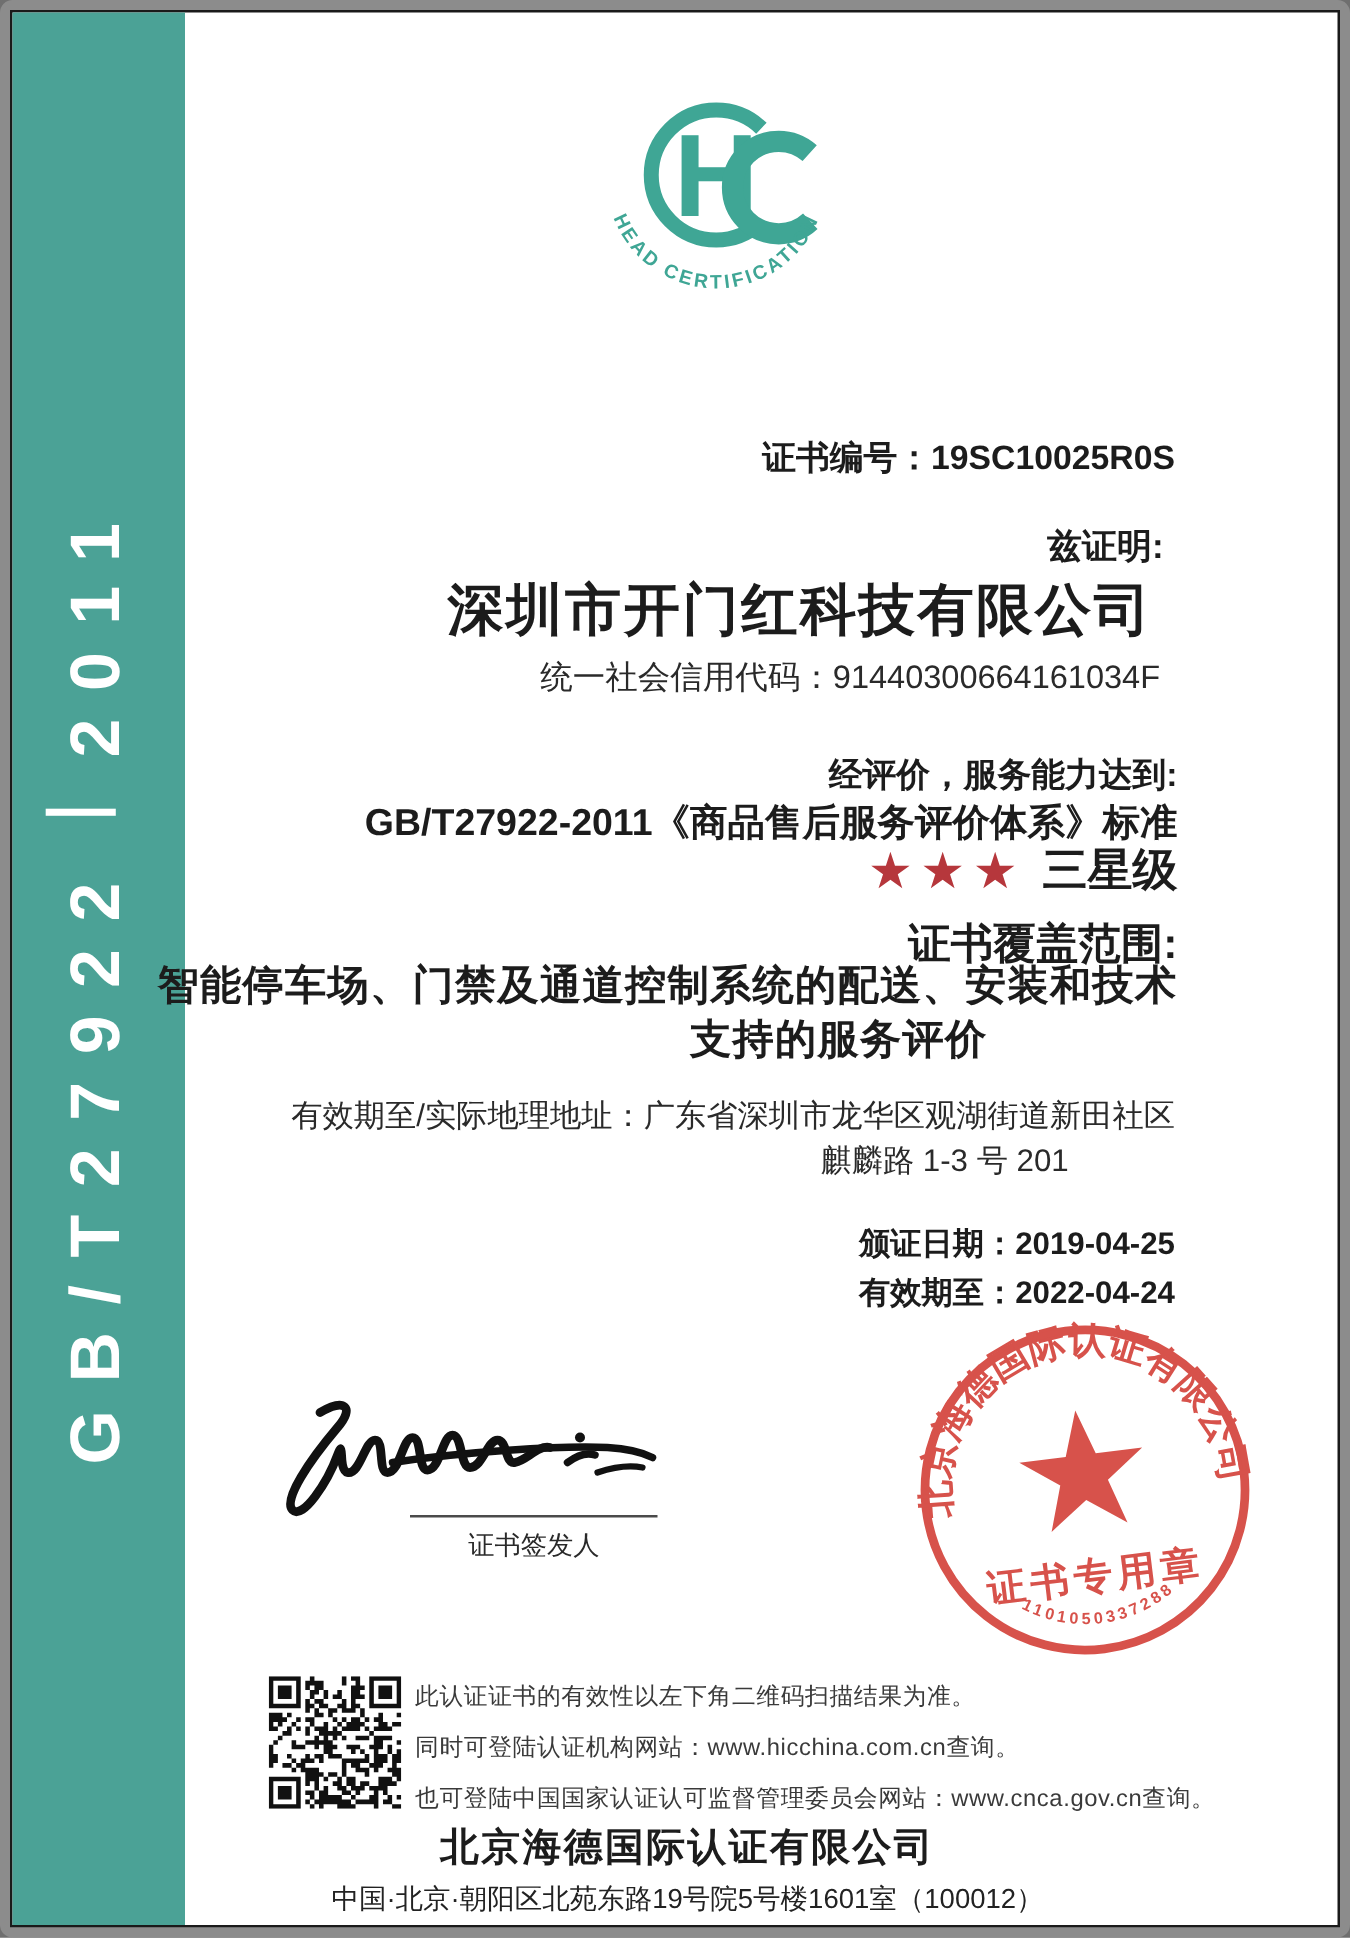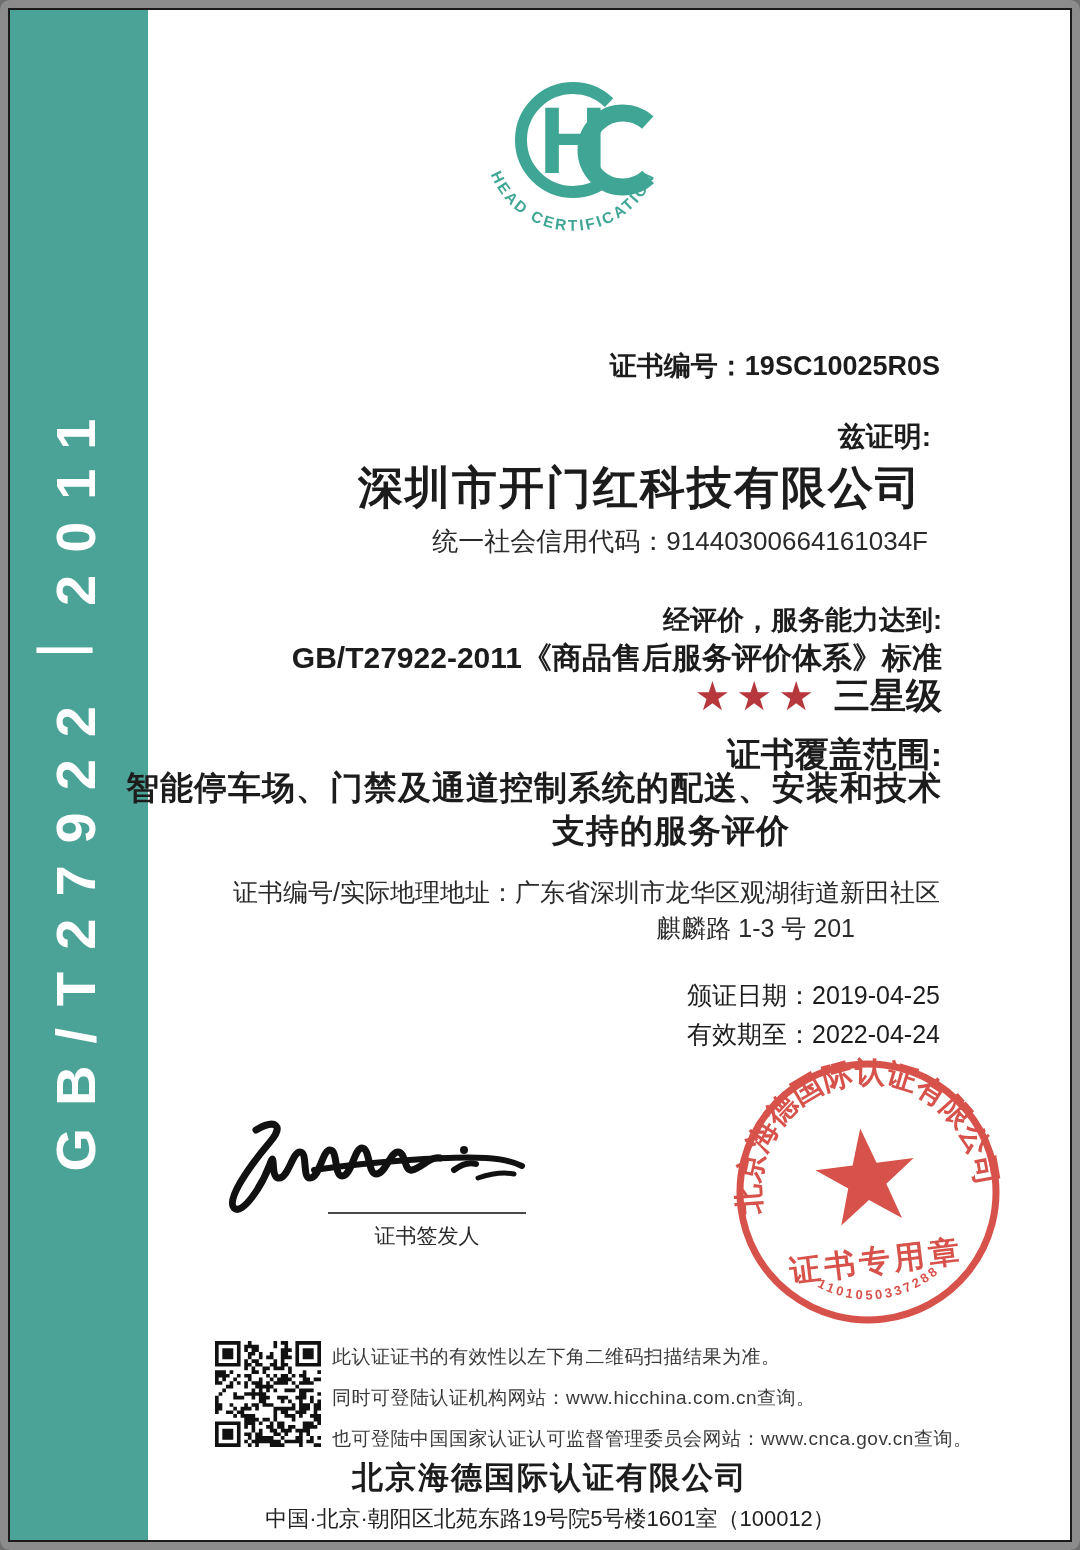--- a/index.html
+++ b/index.html
@@ -27,21 +27,21 @@
   .eval1{top:592px;right:128px;font-size:27px;font-weight:bold;}
   .eval2{top:628px;right:128px;font-size:30px;font-weight:bold;}
   .starline{top:662px;right:128px;font-size:36px;font-weight:bold;}
   .stars{color:#b6373c;font-size:40px;letter-spacing:6px;vertical-align:-2px;}
   .grade{margin-left:14px;}
   .scopelabel{top:722px;right:128px;font-size:34px;font-weight:bold;}
   .scope1{top:756px;right:128px;font-size:33px;font-weight:bold;letter-spacing:1px;}
   .scope2{top:799px;right:280px;font-size:33px;font-weight:bold;letter-spacing:1px;}
   .addr1{top:866px;right:130px;font-size:25px;color:#2a2a2a;}
   .addr2{top:902px;right:215px;font-size:25px;color:#2a2a2a;}
-  .dates{top:966px;right:130px;font-size:25px;font-weight:normal;line-height:39px;text-align:left;}
+  .dates{top:966px;right:130px;font-size:25px;font-weight:bold;line-height:39px;text-align:left;}
   
   .sig-svg{position:absolute;left:208px;top:1102px;width:335px;height:108px;}
   .sig-line{position:absolute;left:318px;top:1202px;width:198px;border-top:2px solid #4a4a4a;}
   .sig-label{position:absolute;left:318px;top:1212px;width:198px;text-align:center;font-size:21px;color:#2a2a2a;}
   
   .seal{position:absolute;left:716px;top:1040px;width:284px;height:284px;opacity:.92;}
   
   .qr{position:absolute;left:205px;top:1331px;width:106px;height:106px;}
   .note{left:322px;font-size:19px;color:#3a3a3a;letter-spacing:.5px;}
   .n1{top:1334px;} .n2{top:1375px;} .n3{top:1416px;}
@@ -81,21 +81,21 @@
     <div class="abs creditcode r"><span>统一社会信用代码：</span><span>91440300664161034F</span></div>
 
     <div class="abs eval1 r">经评价，服务能力达到:</div>
     <div class="abs eval2 r">GB/T27922-2011《商品售后服务评价体系》标准</div>
     <div class="abs starline r"><span class="stars">★★★</span><span class="grade">三星级</span></div>
 
     <div class="abs scopelabel r">证书覆盖范围:</div>
     <div class="abs scope1 r">智能停车场、门禁及通道控制系统的配送、安装和技术</div>
     <div class="abs scope2 r">支持的服务评价</div>
 
-    <div class="abs addr1 r">证书编号/实际地理地址：广东省深圳市龙华区观湖街道新田社区</div>
+    <div class="abs addr1 r">有效期至/实际地理地址：广东省深圳市龙华区观湖街道新田社区</div>
     <div class="abs addr2 r">麒麟路 1-3 号 201</div>
 
     <div class="abs dates">
       <div><span>颁证日期：</span><span>2019-04-25</span></div>
       <div><span>有效期至：</span><span>2022-04-24</span></div>
     </div>
 
     <svg class="sig-svg" viewBox="0 0 335 108">
       <g fill="none" stroke="#111" stroke-linecap="round">
         <path d="M38 18 C58 6 66 14 52 30 C30 56 8 88 16 96 C24 104 44 74 52 52 C58 36 52 64 60 66 C70 68 74 40 82 40 C90 40 84 66 92 66 C102 66 104 38 112 38 C120 38 116 64 124 64 C134 64 136 36 144 36 C152 36 150 62 158 62 C168 62 172 40 180 40 C188 40 186 60 194 58 C204 56 212 44 222 46" stroke-width="7"></path>

